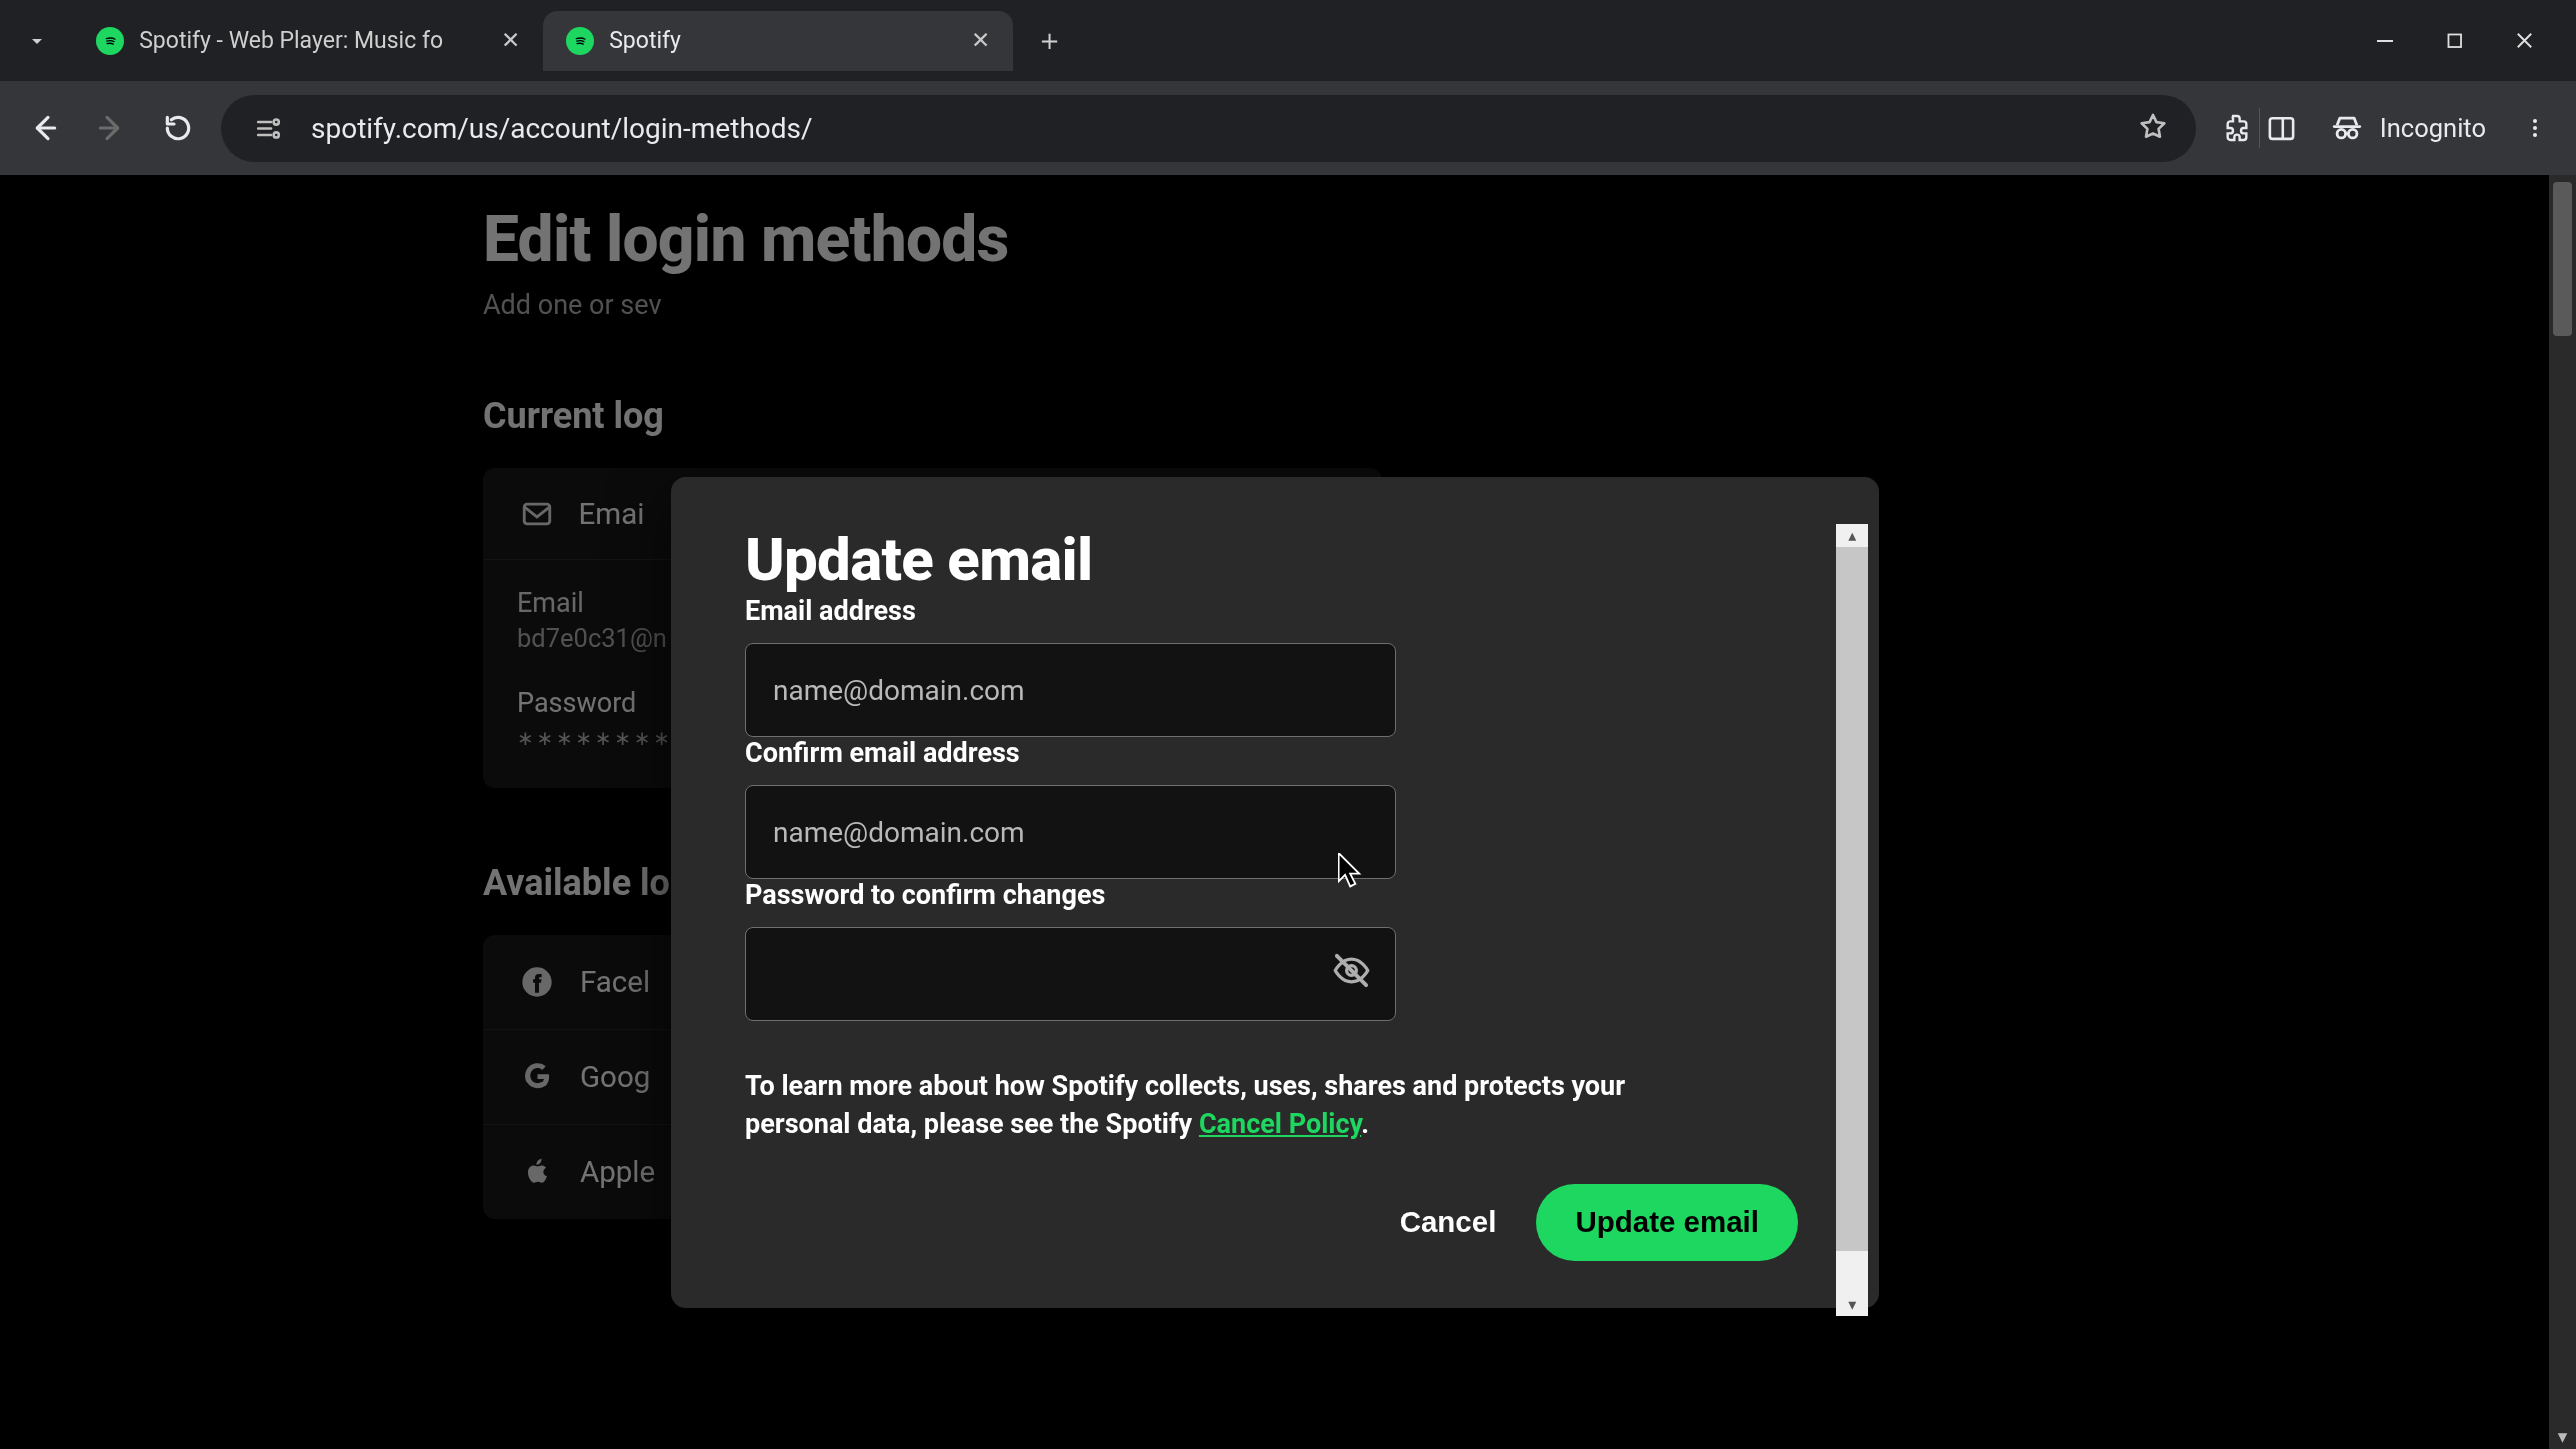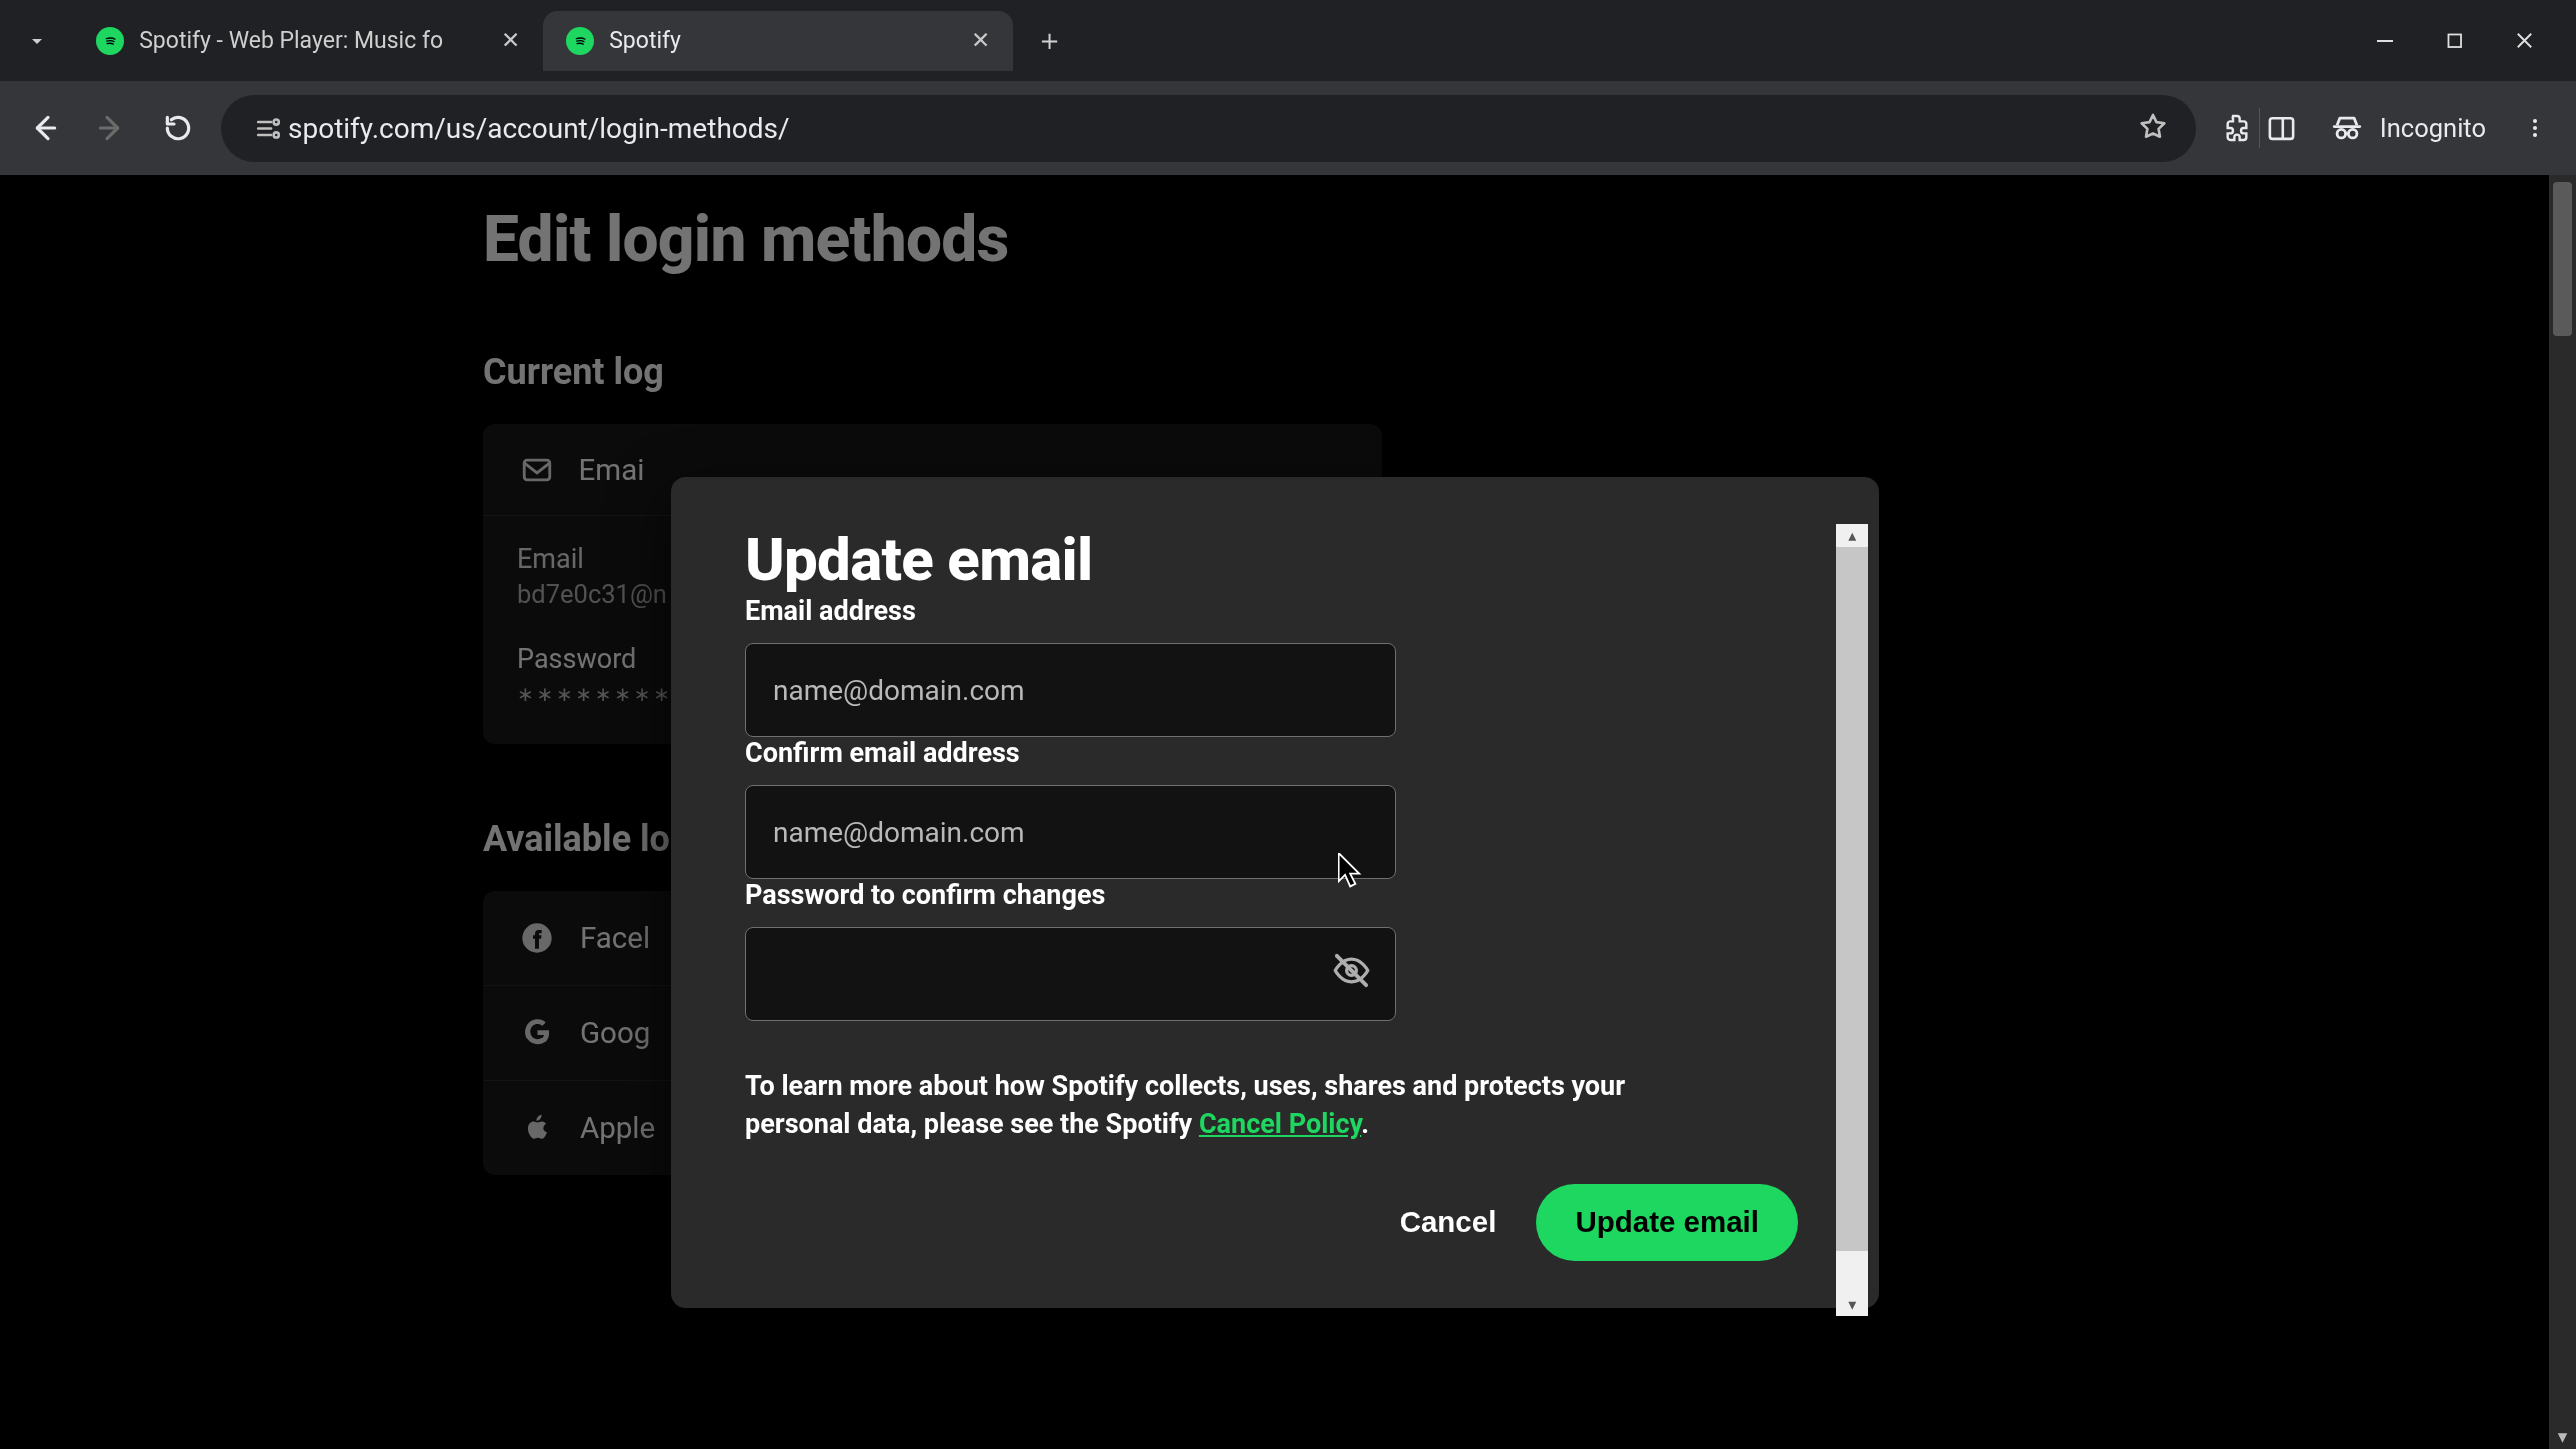--- a/index.html
+++ b/index.html
@@ -61,21 +61,21 @@
   height: 94px; background: #35363a;
   display:flex; align-items:center; padding: 0 20px; gap: 20px;
 }
 .navbtn {
   width: 47px; height: 47px; display:flex; align-items:center; justify-content:center;
   cursor:pointer; color:#e8eaed;
 }
 .navbtn.disabled { color:#6b6b6b; }
 .omnibox {
   flex: 1; height: 67px; background: #202124; border-radius: 36px;
-  display:flex; align-items:center; padding: 0 27px; 
+  display:flex; align-items:center; padding: 0 27px; gap: 23px;
 }
 .site-chip {
   width: 40px; height: 40px; display:flex; align-items:center; justify-content:center;
   color:#bfbfbf;
 }
 .url { color:#e8eaed; font-size: 28px; flex:1; }
 .star { color:#bfbfbf; }
 .toolbar-right { display:flex; align-items:center; }
 .tb-icon { width:43px; height:43px; display:flex; align-items:center; justify-content:center; color:#e8eaed; cursor:pointer; }
 .tb-sep { width:1.3px; height:40px; background:#555; }
@@ -311,20 +311,21 @@
           <circle cx="12" cy="19" r="2" fill="#e8eaed"></circle>
         </svg>
     </div>
   </div>
 </div>
 
 <div class="page-area">
 
   <div class="page-content">
     <h1 class="page-title">Edit login methods</h1>
+    <p class="page-sub">Add one or sev</p>
 
     <h2 class="section-h">Current log</h2>
 
     <div class="card">
       <div class="card-hdr">
         <span class="ic">
           <svg width="34" height="34" viewBox="0 0 24 24">
               <rect x="3" y="5" width="18" height="14" rx="2" fill="none" stroke="#e6e6e6" stroke-width="2"></rect>
               <path d="M3 7l9 7 9-7" fill="none" stroke="#e6e6e6" stroke-width="2"></path>
             </svg>

